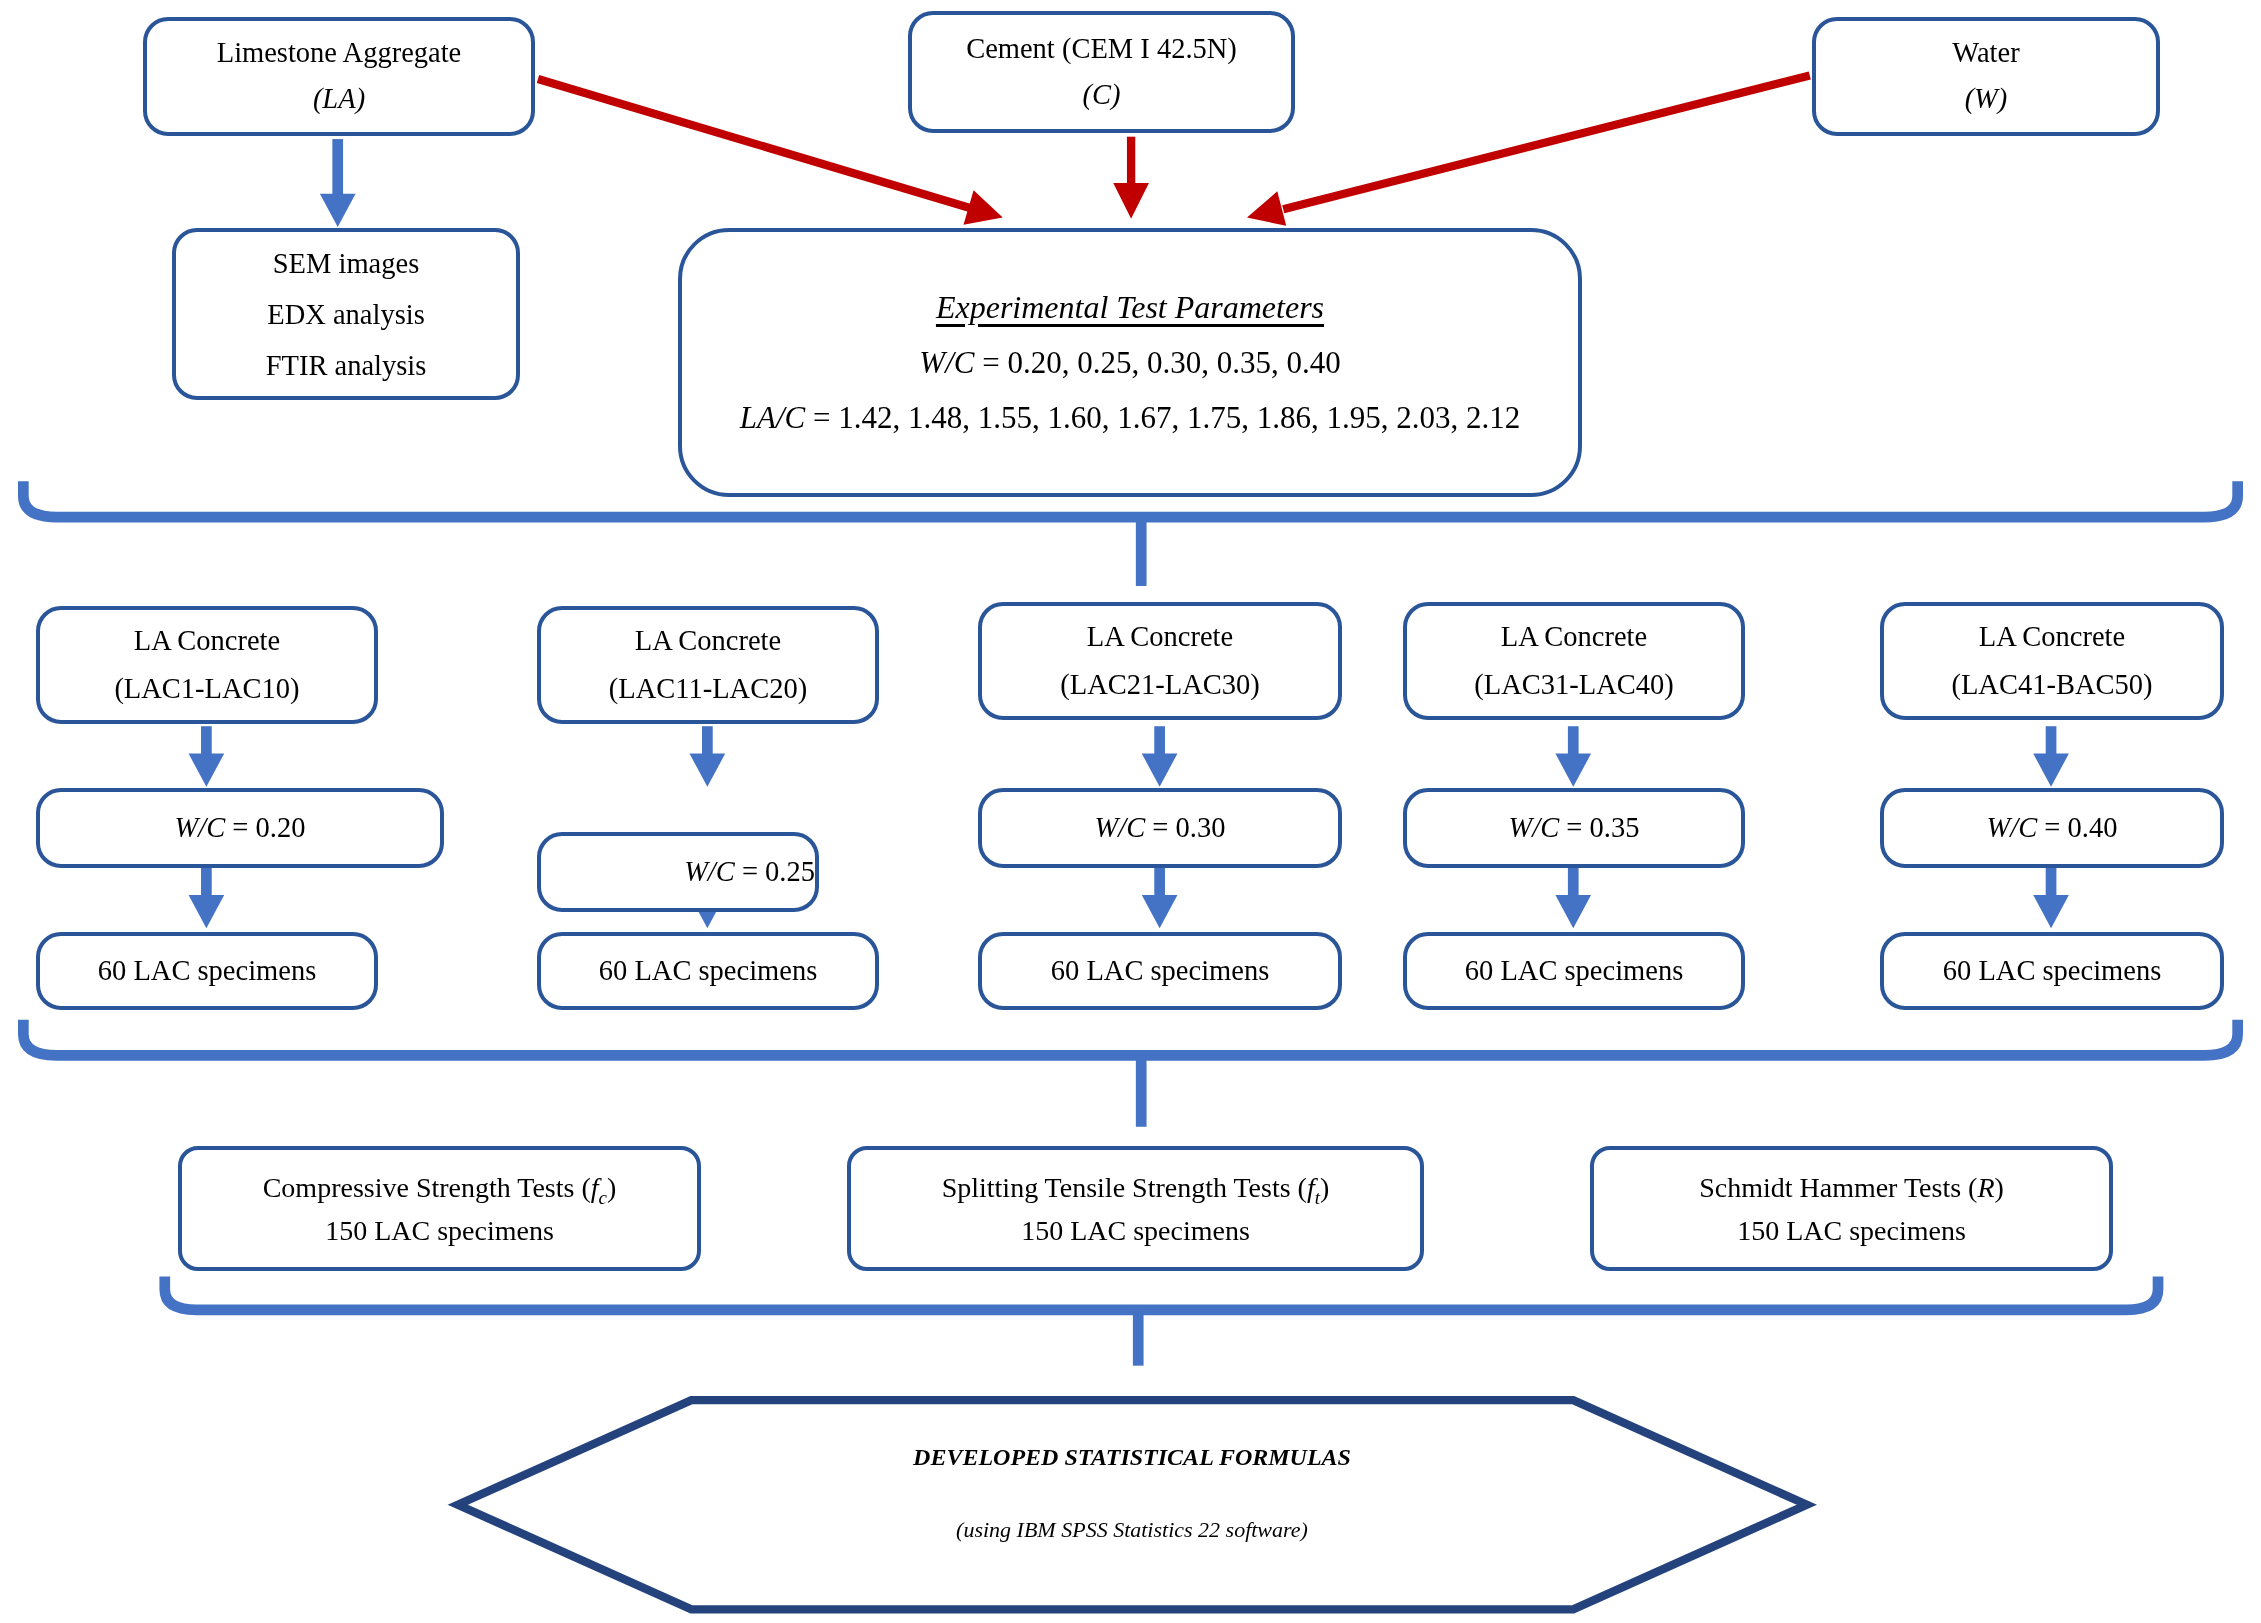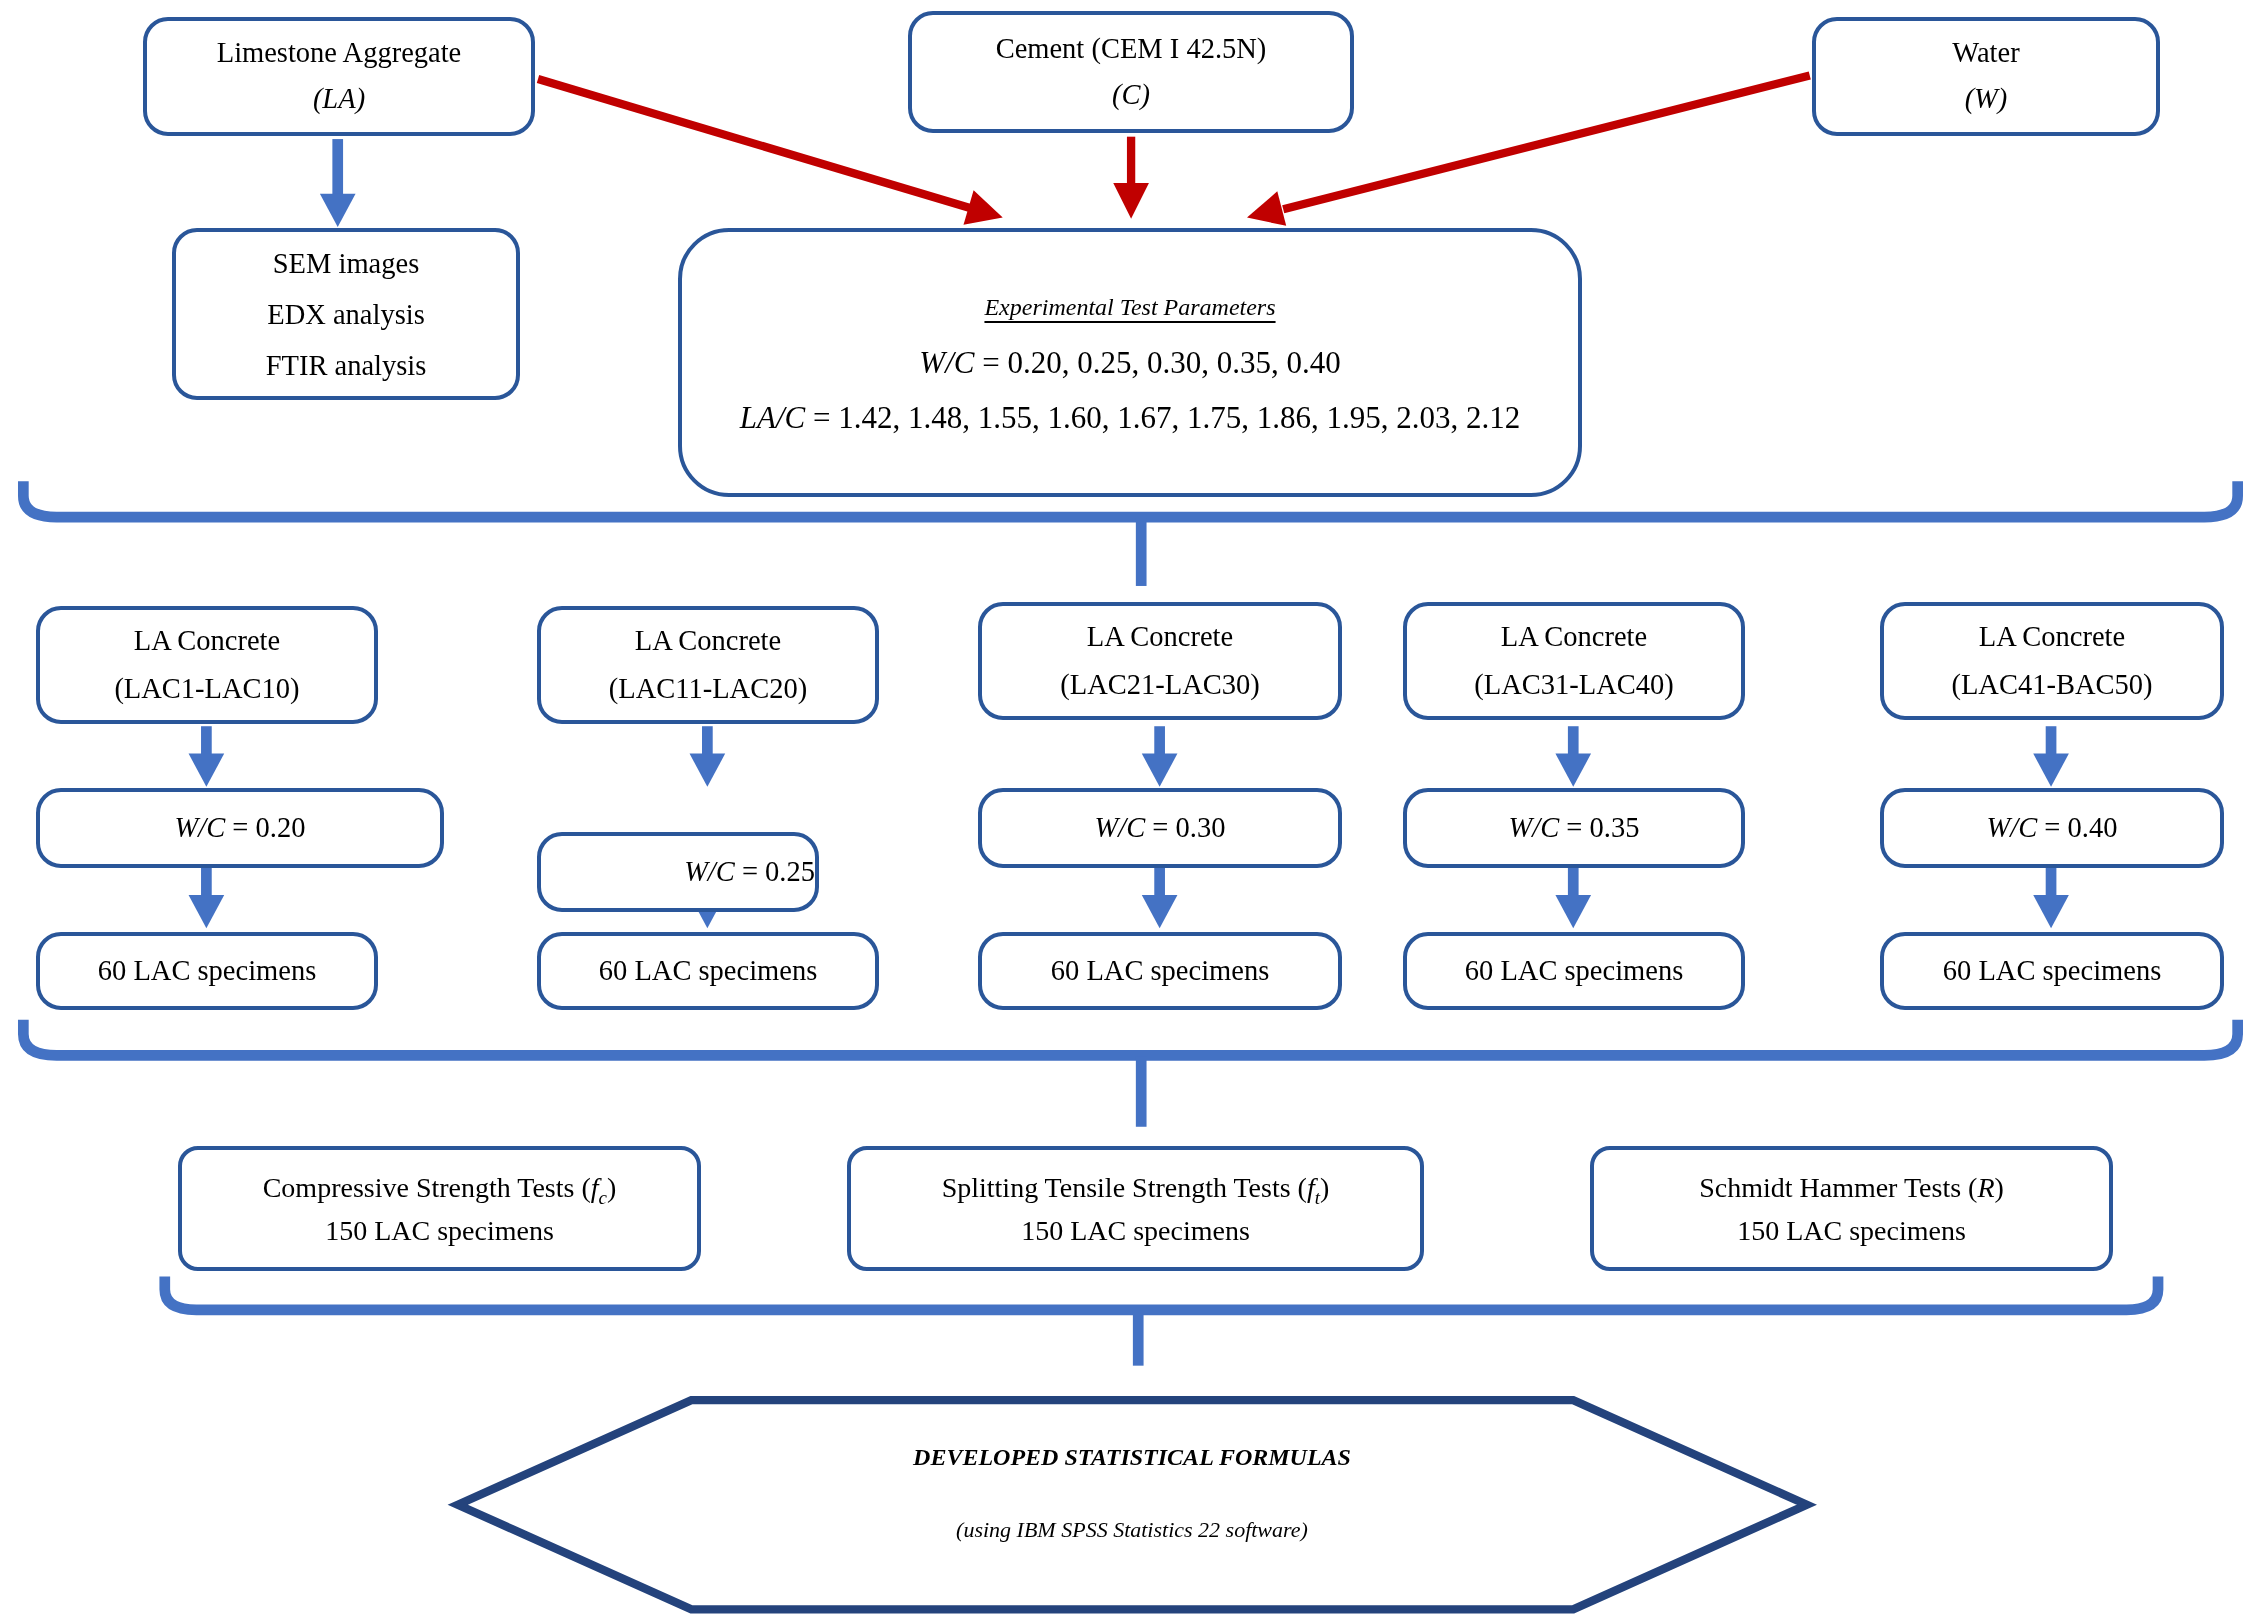--- a/index.html
+++ b/index.html
@@ -32,21 +32,21 @@
     position:absolute;
     border:4.2px solid var(--box-border);
     border-radius:25px;
     background:#ffffff;
     display:flex;flex-direction:column;align-items:center;justify-content:center;
     text-align:center;
     box-sizing:border-box;
     font-size:28.5px;line-height:46px;
   }
   .box.etp{border-radius:51px;font-size:31px;line-height:55px;}
-  .etp-title{font-style:italic;text-decoration:underline;text-underline-offset:6px;font-size:24px;}
+  .etp-title{font-style:italic;text-decoration:underline;text-underline-offset:6px;font-size:32px;}
   .box.sem{line-height:51px;}
   .box.test{font-size:28px;line-height:43px;border-radius:20px;}
   .it{font-style:italic;}
   .sub{font-style:italic;font-size:19px;vertical-align:sub;line-height:0;}
   .hex-text{position:absolute;text-align:center;font-style:italic;}
   .hex-line1{font-weight:bold;font-size:24px;}
   .hex-line2{font-size:22px;}
 </style>
 </head>
 <body>
@@ -100,21 +100,21 @@
     <line class="connector-blue" x1="1915" y1="2206" x2="1915" y2="2298"></line>
 
     <polygon class="hexagon" points="770,2532 1163,2356 2647,2356 3040,2532 2647,2708 1163,2708"></polygon>
   </svg>
 
   <div class="box" style="left:143px;top:16.6px;width:392px;height:119px;">
     <div>Limestone Aggregate</div>
     <div class="it">(LA)</div>
   </div>
 
-  <div class="box" style="left:908px;top:10.7px;width:446px;height:122px;">
+  <div class="box" style="left:908px;top:10.7px;width:387px;height:122px;">
     <div>Cement (CEM I 42.5N)</div>
     <div class="it">(C)</div>
   </div>
 
   <div class="box sem" style="left:172px;top:228px;width:348px;height:172px;">
     <div>SEM images</div>
     <div>EDX analysis</div>
     <div>FTIR analysis</div>
   </div>
 

